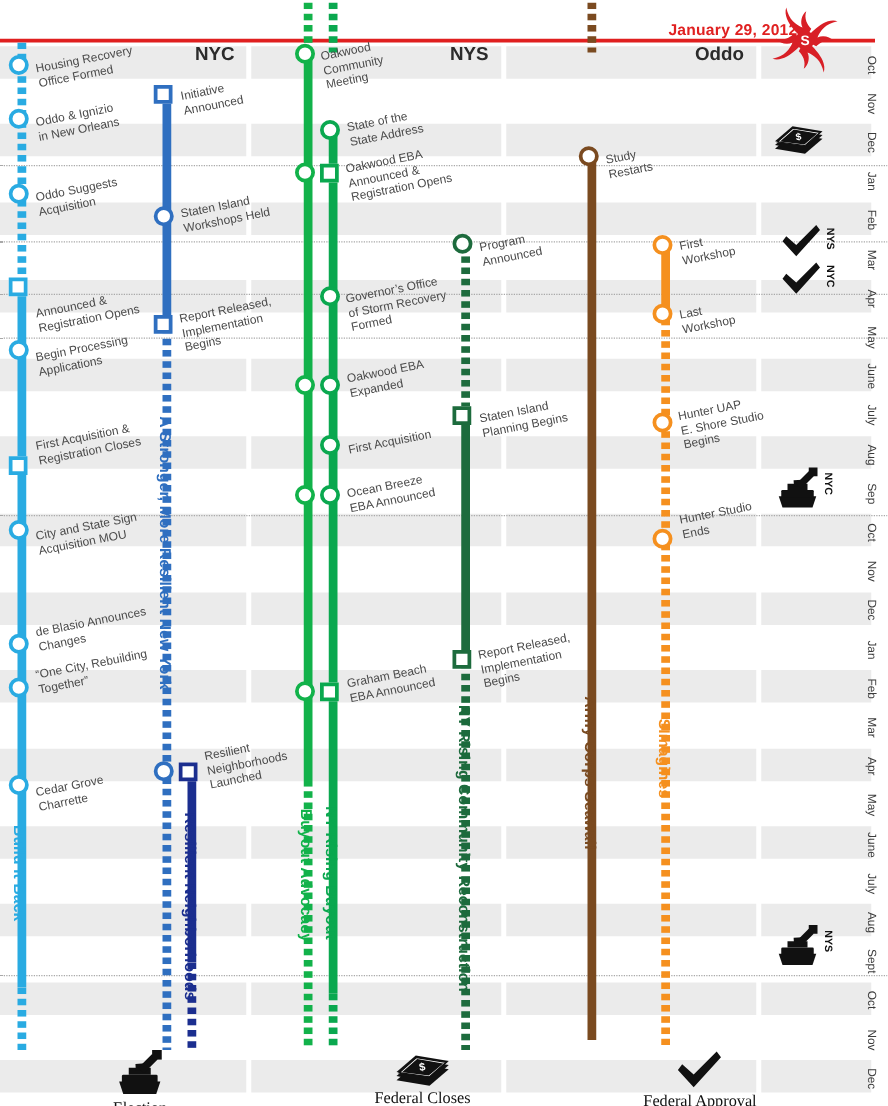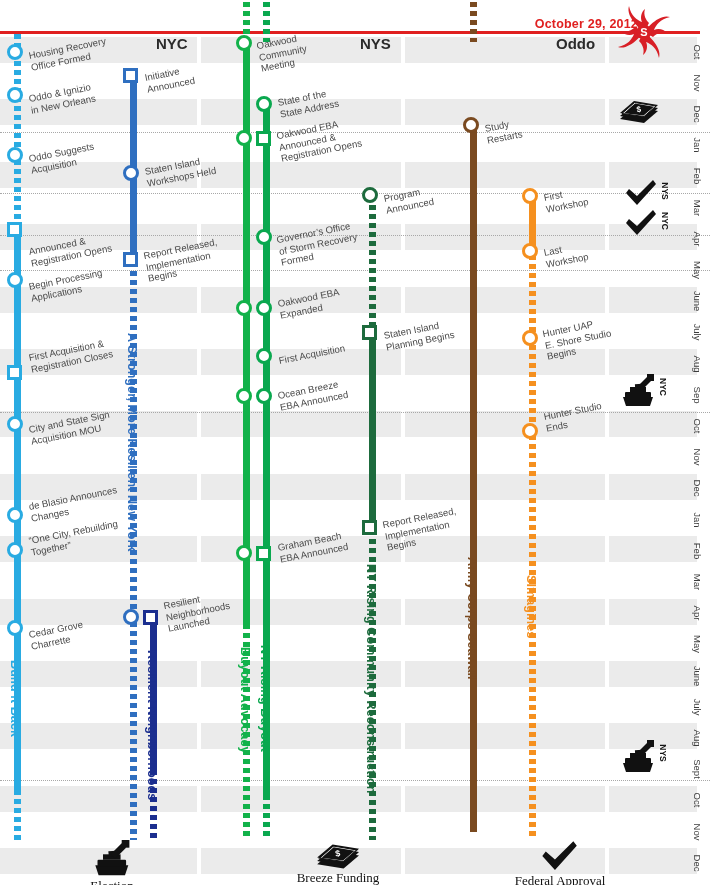--- a/index.html
+++ b/index.html
@@ -136,21 +136,21 @@
   <div id="hdots">
       <div class="hdot" style="top: 132.28px;"></div>
       <div class="hdot" style="top: 193.12px;"></div>
       <div class="hdot" style="top: 235.24px;"></div>
       <div class="hdot" style="top: 269.56px;"></div>
       <div class="hdot" style="top: 411.52px;"></div>
       <div class="hdot" style="top: 779.68px;"></div>
     </div>
 
   <div class="redline"></div>
-  <div class="storm-date">October 29, 2012</div>
+  <div class="storm-date">January 29, 2012</div>
   <div class="hurricane">
     <svg width="60" height="58" viewBox="0 0 60 58">
       <g fill="#d81f26">
         <path d="M30 29 C30 29 44 10 56 14 C46 16 42 22 40 27 C44 25 50 26 53 30 C47 28 42 31 39 34 C30 29 30 29 30 29Z"></path>
         <path d="M30 29 C30 29 11 15 15 3 C17 13 23 17 28 19 C26 15 27 9 31 6 C29 12 32 17 35 20 C30 29 30 29 30 29Z"></path>
         <path d="M30 29 C30 29 16 48 4 44 C14 42 18 36 20 31 C16 33 10 32 7 28 C13 30 18 27 21 24 C30 29 30 29 30 29Z"></path>
         <path d="M30 29 C30 29 49 43 45 55 C43 45 37 41 32 39 C34 43 33 49 29 52 C31 46 28 41 25 38 C30 29 30 29 30 29Z"></path>
         <circle cx="30" cy="29" r="7.5"></circle>
       </g>
       <g fill="#ffffff" font-family="Liberation Sans, sans-serif" font-size="11" font-weight="bold">
@@ -460,21 +460,21 @@
             <g fill="#111">
               <path d="M2 16 L16 4 L40 8 L26 21 Z"></path>
               <path d="M2 19 L16 7 L40 11 L26 24 Z" opacity="1"></path>
               <path d="M2 22 L16 10 L40 14 L26 26 Z"></path>
             </g>
             <path d="M4 16.5 L16.5 5.5 L38 9 L26 19.5 Z" fill="#fff" stroke="#111" stroke-width="1"></path>
             <path d="M6 16.2 L17 6.6 L36 9.8 L25.5 18.6 Z" fill="#111"></path>
             <text x="21" y="15" fill="#fff" font-family="Liberation Sans, sans-serif" font-size="8" font-weight="bold" text-anchor="middle" transform="rotate(-9 21 14)">$</text>
           </svg>
         </div>
-        <div class="cap">Breeze Funding</div>
+        <div class="cap">Federal Closes</div>
       </div>
       <div class="legend" style="left: 510px; top: 840px; width: 100px;">
         <div style="display: flex; justify-content: center;">
           <svg width="39.099999999999994" height="32.199999999999996" viewBox="0 0 34 28">
             <path d="M2 14 L5 10 L13 17 L29 1 L32 5 L13 26 Z" fill="#111"></path>
           </svg>
         </div>
         <div class="cap">Federal Approval</div>
       </div>
     </div>

